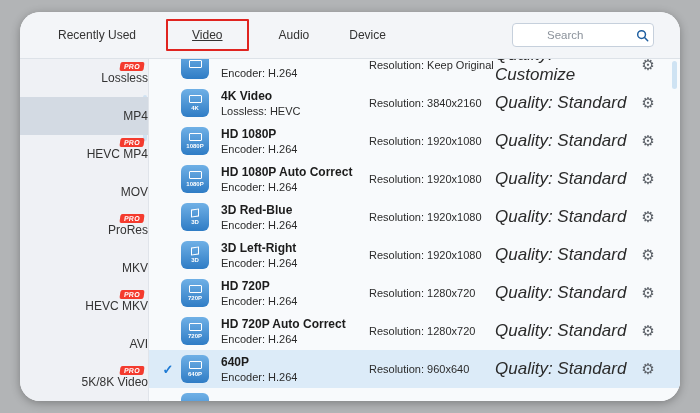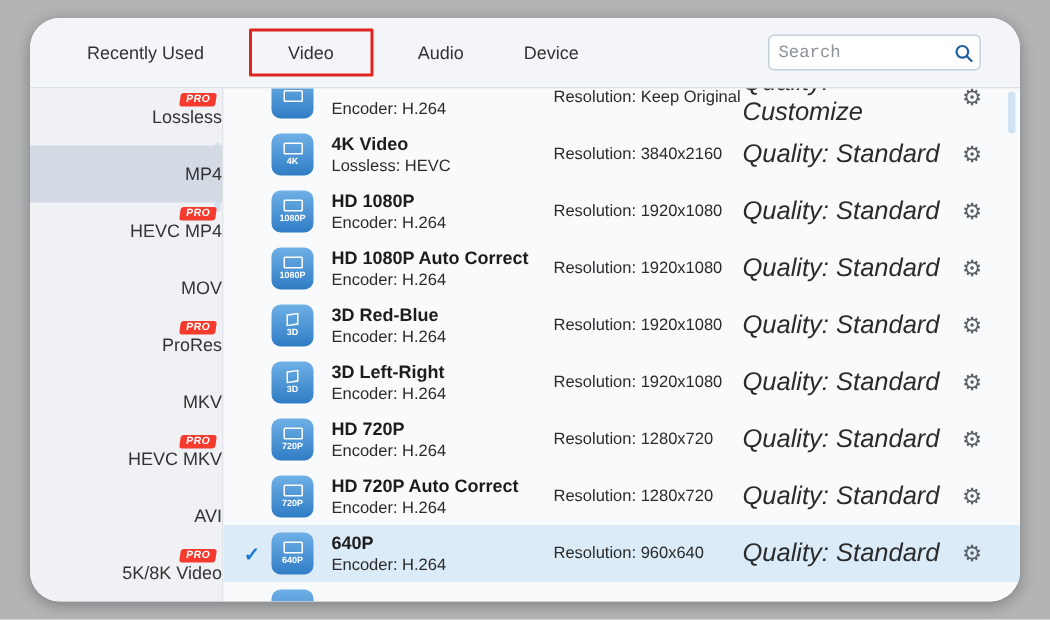--- a/index.html
+++ b/index.html
@@ -15,30 +15,30 @@
   }
   
   .header{
     position:relative;height:46px;background:#f3f5f8;
     border-bottom:1px solid #dde2e8;display:flex;align-items:center;
   }
   .tabs{display:flex;align-items:center;gap:20px;padding-left:28px;}
   .tab{font-size:12px;color:#333;padding:6px 10px;cursor:pointer;white-space:nowrap;}
   .tab.annotated{
     border:2px solid var(--annotation,#e02420);
-    padding:7px 24px;border-radius:1px;
+    padding:7px 24px;border-radius:1px;text-decoration:underline;
   }
   .searchbox{
     position:absolute;right:26px;top:11px;width:142px;height:24px;
     background:#ffffff;border:1px solid #c6d0dc;border-radius:4px;
     display:flex;align-items:center;box-sizing:border-box;
   }
   .searchbox input{
     flex:1;min-width:0;border:none;outline:none;background:transparent;
-    font-size:11.5px;padding:0 6px;color:#333;font-family:Liberation Mono, monospace;
+    font-size:11.5px;padding:0 6px;color:#333;font-family:Liberation Sans, sans-serif;margin-left:28px;
   }
   .searchbox input::placeholder{color:#8b929b;}
   .mag{width:22px;display:flex;justify-content:center;align-items:center;cursor:pointer;}
   
   .content{position:absolute;top:47px;left:0;right:0;bottom:0;display:flex;}
   .sidebar{width:128px;min-width:128px;background:#eff1f5;border-right:1px solid #e0e4ea;position:relative;}
   .side-item{
     height:38px;display:flex;align-items:center;justify-content:flex-end;
     font-size:12px;color:#333;position:relative;cursor:pointer;
   }

